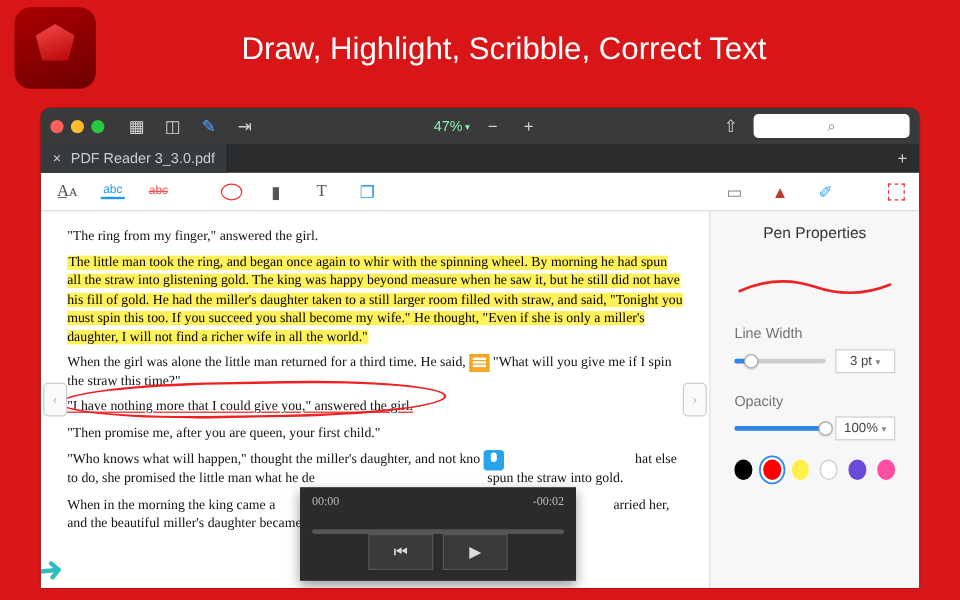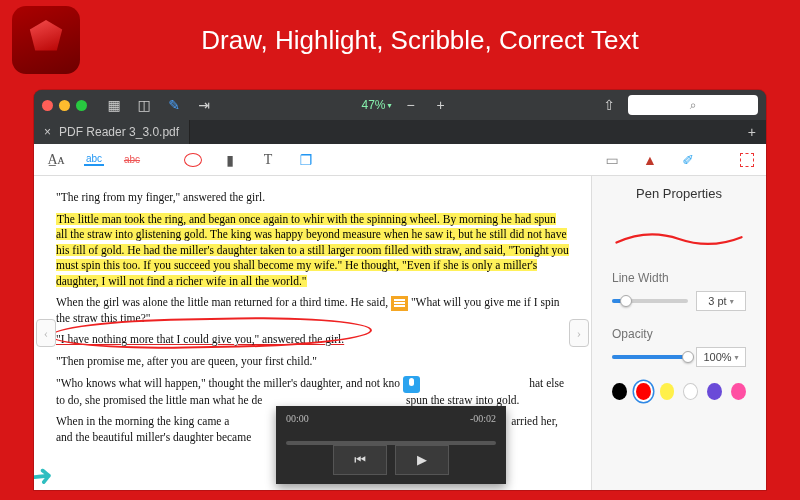--- a/index.html
+++ b/index.html
@@ -117,21 +117,21 @@
   .mic::after{content:"";position:absolute;left:6px;top:2px;width:5px;height:8px;background:#fff;border-radius:3px;}
   
   .red-oval{
     position:absolute; left:16px; top:142px; width:322px; height:30px;
     border:2px solid #e22; border-radius:50%/60%;
     transform: rotate(-1deg);
     pointer-events:none;
   }
   
   .audio{
-    position:absolute; left:242px; top:230px; width:230px; height:78px;
+    position:absolute; left:216px; top:230px; width:230px; height:78px;
     background:#2b2b2b; color:#bbb; font-size:10px;
     box-shadow:0 4px 10px rgba(0,0,0,.4);
   }
   .audio-top{display:flex; justify-content:space-between; padding:6px 10px 12px;}
   .audio-ctrls{display:flex; justify-content:center; gap:8px;}
   .audio-btn{width:54px; height:30px; border:1px solid #555; background:#3a3a3a; display:flex;align-items:center;justify-content:center; color:#ddd; font-size:13px;}
   .audio-track{height:4px; background:#555; margin:3px 10px 0; border-radius:2px;}
   
   .teal-arrow{
     position:absolute; left:-6px; top:280px; color:#2fbec0; font-size:30px; transform:rotate(-6deg);

